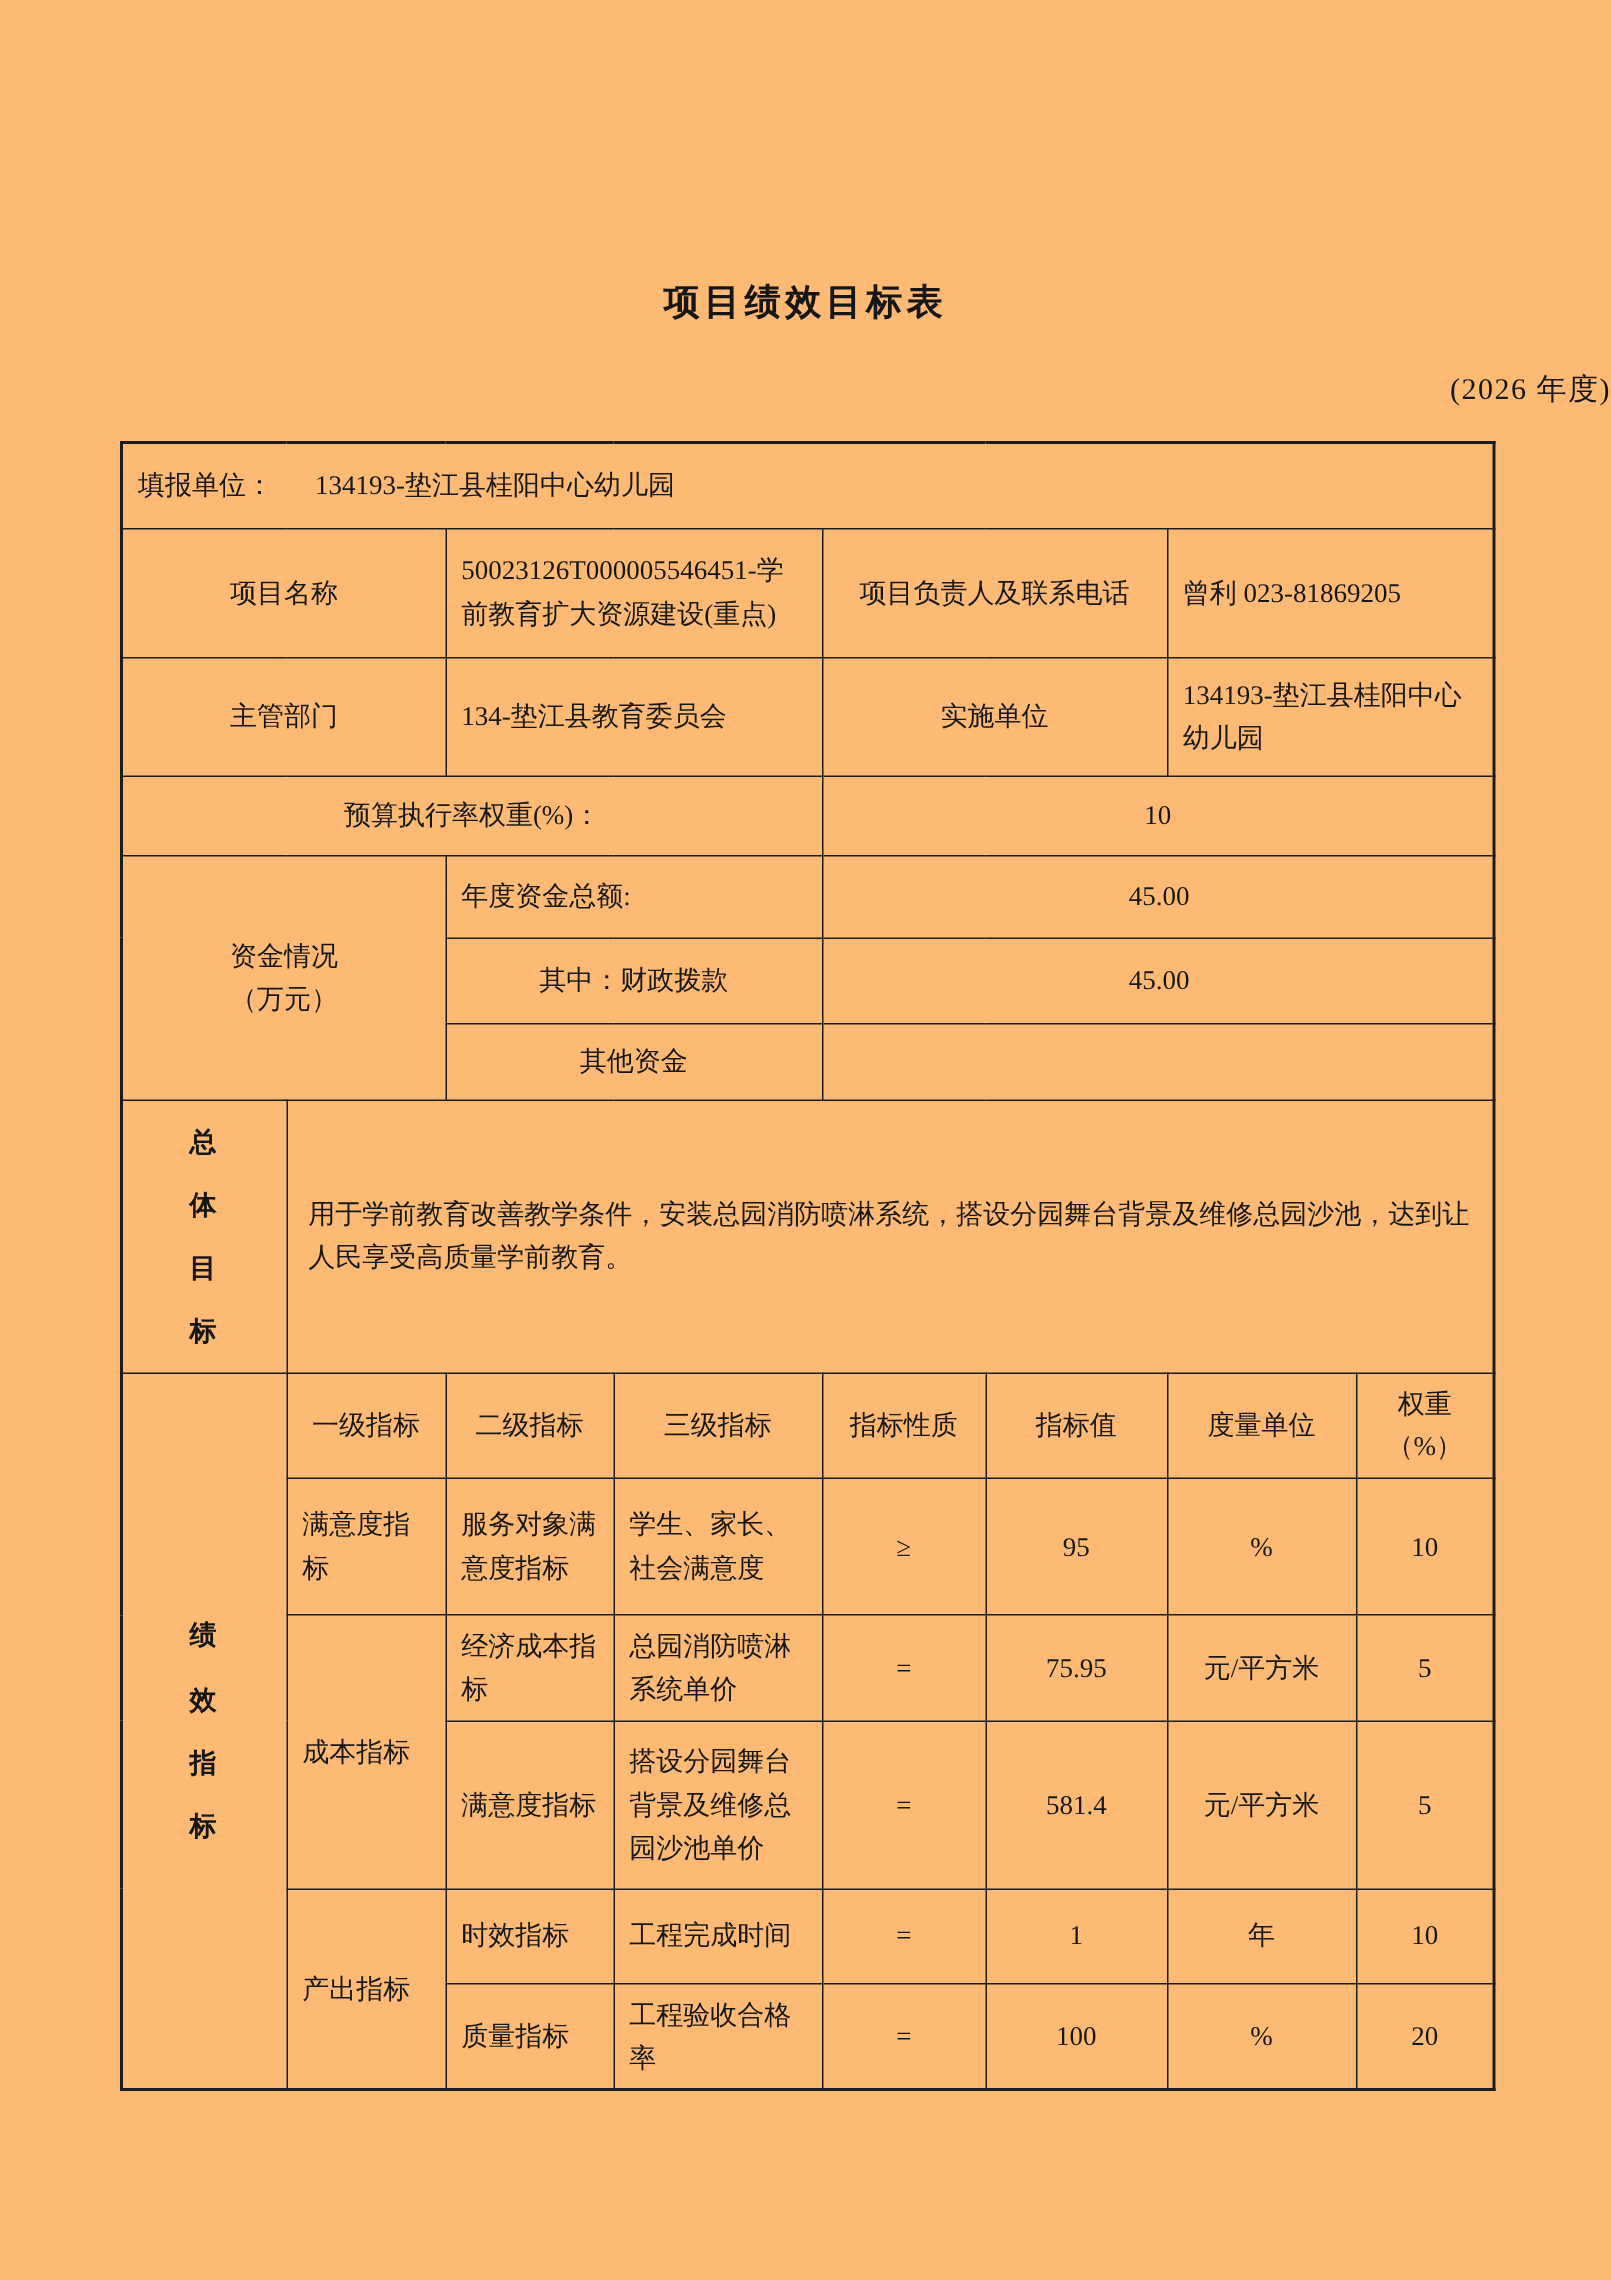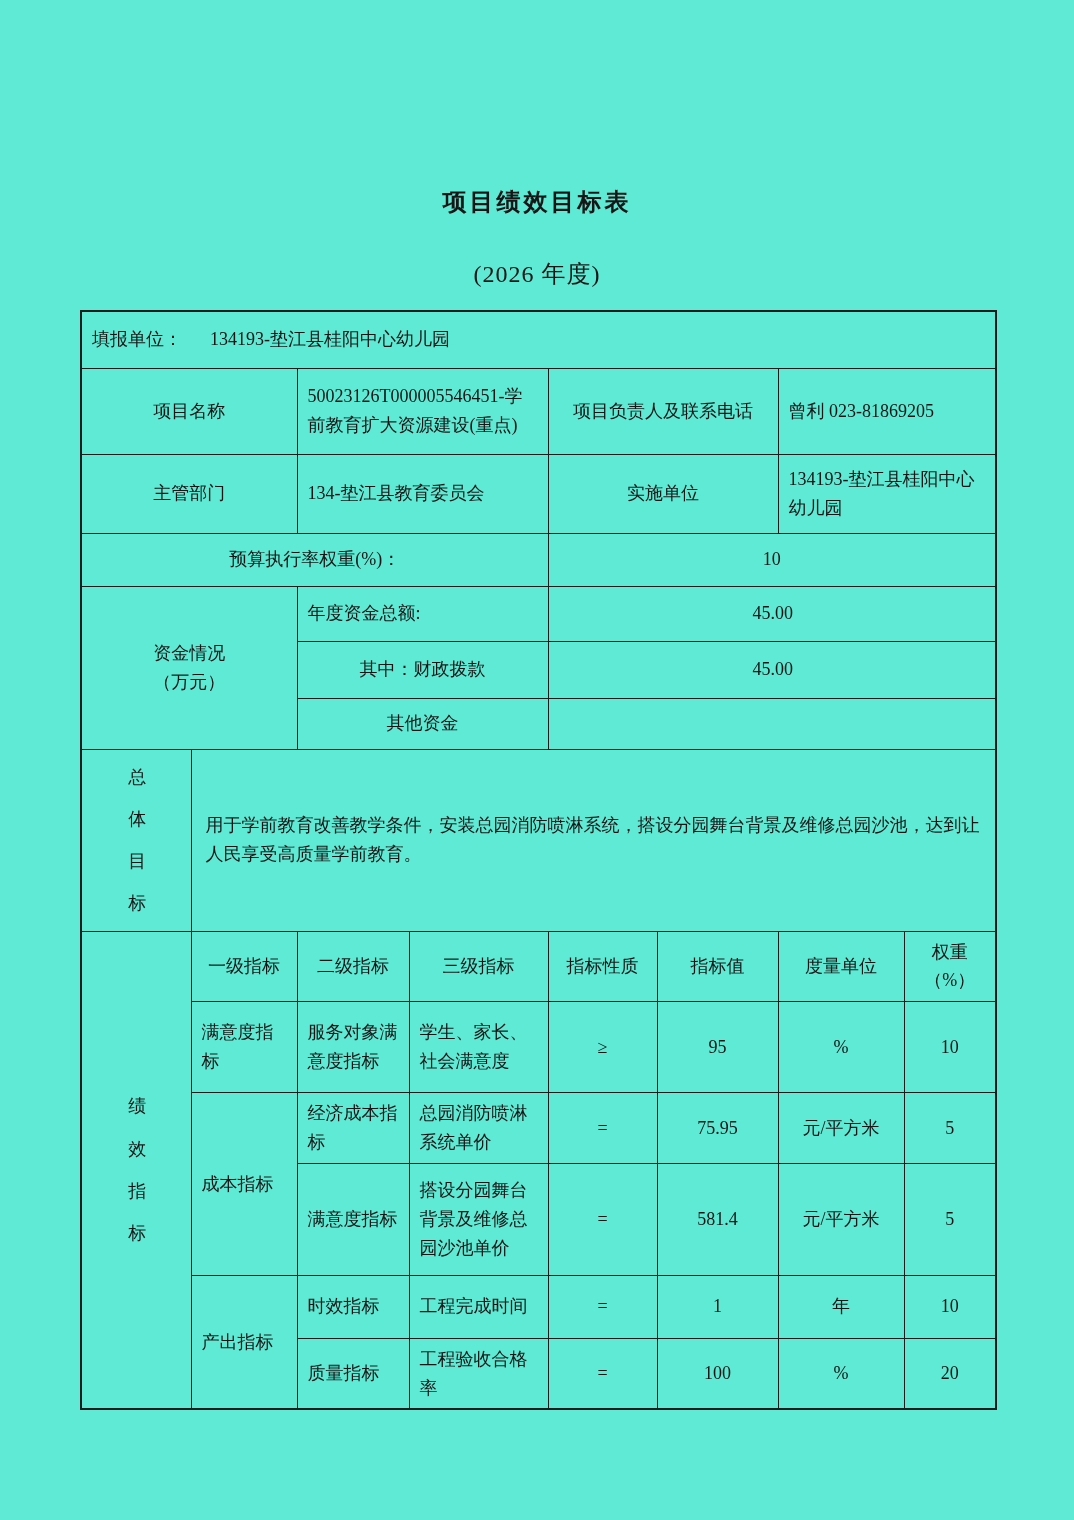--- a/index.html
+++ b/index.html
@@ -1,37 +1,37 @@
 <!DOCTYPE html>
 <html><head>
 <meta charset="utf-8">
 <style>
   * { box-sizing: border-box; }
   html,body { margin:0; padding:0; background:#ffffff; }
   .page {
     position: relative;
     width: 1074px;
     height: 1520px;
-    background: #5eead4;
+    background: #fdba74;
     color: #161616;
     font-family: "Liberation Serif", "DejaVu Serif", serif;
   }
   .doc-title {
     margin: 0;
     padding-top: 190px;
     text-align: center;
     font-size: 24px;
     font-weight: bold;
     letter-spacing: 3px;
     line-height: 1;
   }
   .doc-subtitle {
-    margin-top: 48px;
-    text-align: center;
-    font-size: 24px;
+    margin-top: 36px;
+    text-align: right;
+    font-size: 20px;
     letter-spacing: 1px;
     line-height: 1;
   }
   table.main {
     margin: 24px 0 0 80px;
     width: 915px;
     border-collapse: collapse;
     table-layout: fixed;
     border: 2px solid #1c1c1c;
     font-size: 18px;
@@ -45,22 +45,23 @@
     overflow: hidden;
   }
   .c { text-align: center; }
   .l { text-align: left; }
   .r { text-align: center; padding-right: 8px !important; }
   .vlabel {
     display: block;
     width: 1.1em;
     margin: 0 auto;
     word-break: break-all;
-    text-align: right;
+    text-align: left;
     line-height: 2.35;
+    font-weight: bold;
   }
   .pre { white-space: pre-line; text-align: center; }
   .gap-left { margin-left: 28px; }
   .goal-text { padding-left: 14px !important; padding-right: 14px !important; margin-left: 44px; }
 </style>
 </head>
 <body>
 
 <div class="page">
 

